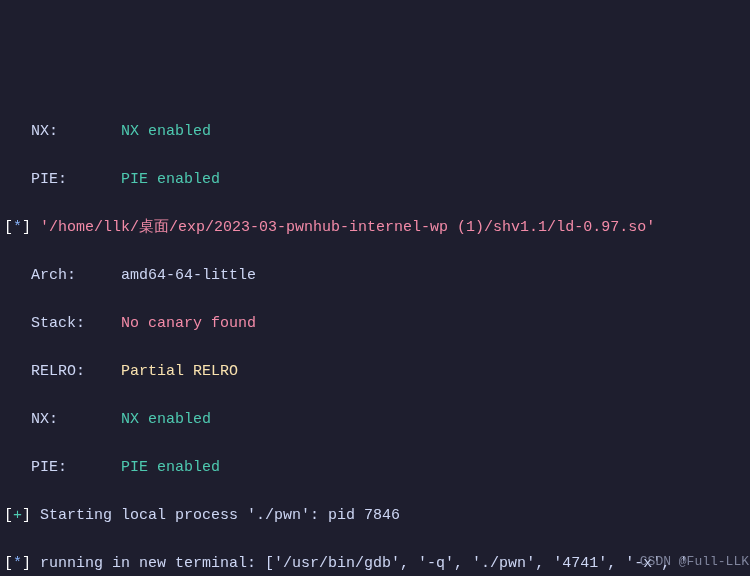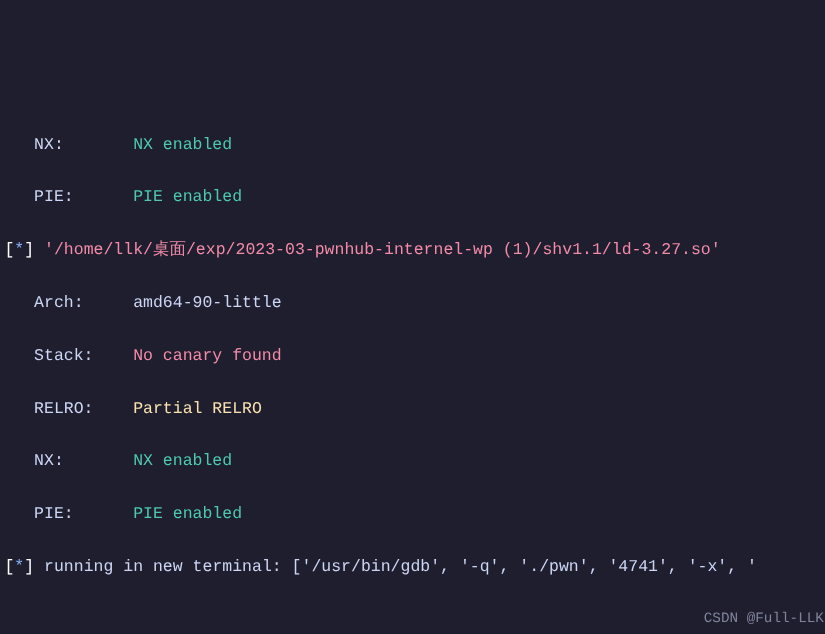--- a/index.html
+++ b/index.html
@@ -32,26 +32,27 @@
     }
   </style>
 </head>
 <body>
 
 
 
 <div class="ln">
 <span class="ln"><span>   NX:       </span><span class="grn">NX enabled</span></span>
 <span class="ln"><span>   PIE:      </span><span class="grn">PIE enabled</span></span>
-<span class="ln"><span class="wht">[</span><span class="blu">*</span><span class="wht">] </span><span class="red">'/home/llk/桌面/exp/2023-03-pwnhub-internel-wp (1)/shv1.1/ld-3.27.so'</span></span>
-<span class="ln"><span>   Arch:     </span><span>amd64-90-little</span></span>
+<span class="ln"><span class="wht">[</span><span class="blu">*</span><span class="wht">] </span><span class="red">'/home/llk/桌面/exp/2023-03-pwnhub-internel-wp (1)/shv1.1/ld-0.97.so'</span></span>
+<span class="ln"><span>   Arch:     </span><span>amd64-64-little</span></span>
 <span class="ln"><span>   Stack:    </span><span class="red">No canary found</span></span>
 <span class="ln"><span>   RELRO:    </span><span class="ylw">Partial RELRO</span></span>
 <span class="ln"><span>   NX:       </span><span class="grn">NX enabled</span></span>
 <span class="ln"><span>   PIE:      </span><span class="grn">PIE enabled</span></span>
+<span class="ln"><span class="wht">[</span><span class="grn">+</span><span class="wht">] </span><span>Starting local process './pwn': pid 7846</span></span>
 <span class="ln"><span class="wht">[</span><span class="blu">*</span><span class="wht">] </span><span>running in new terminal: ['/usr/bin/gdb', '-q', './pwn', '4741', '-x', '</span></span>
 
 
 
 
 
 
 
 
 

